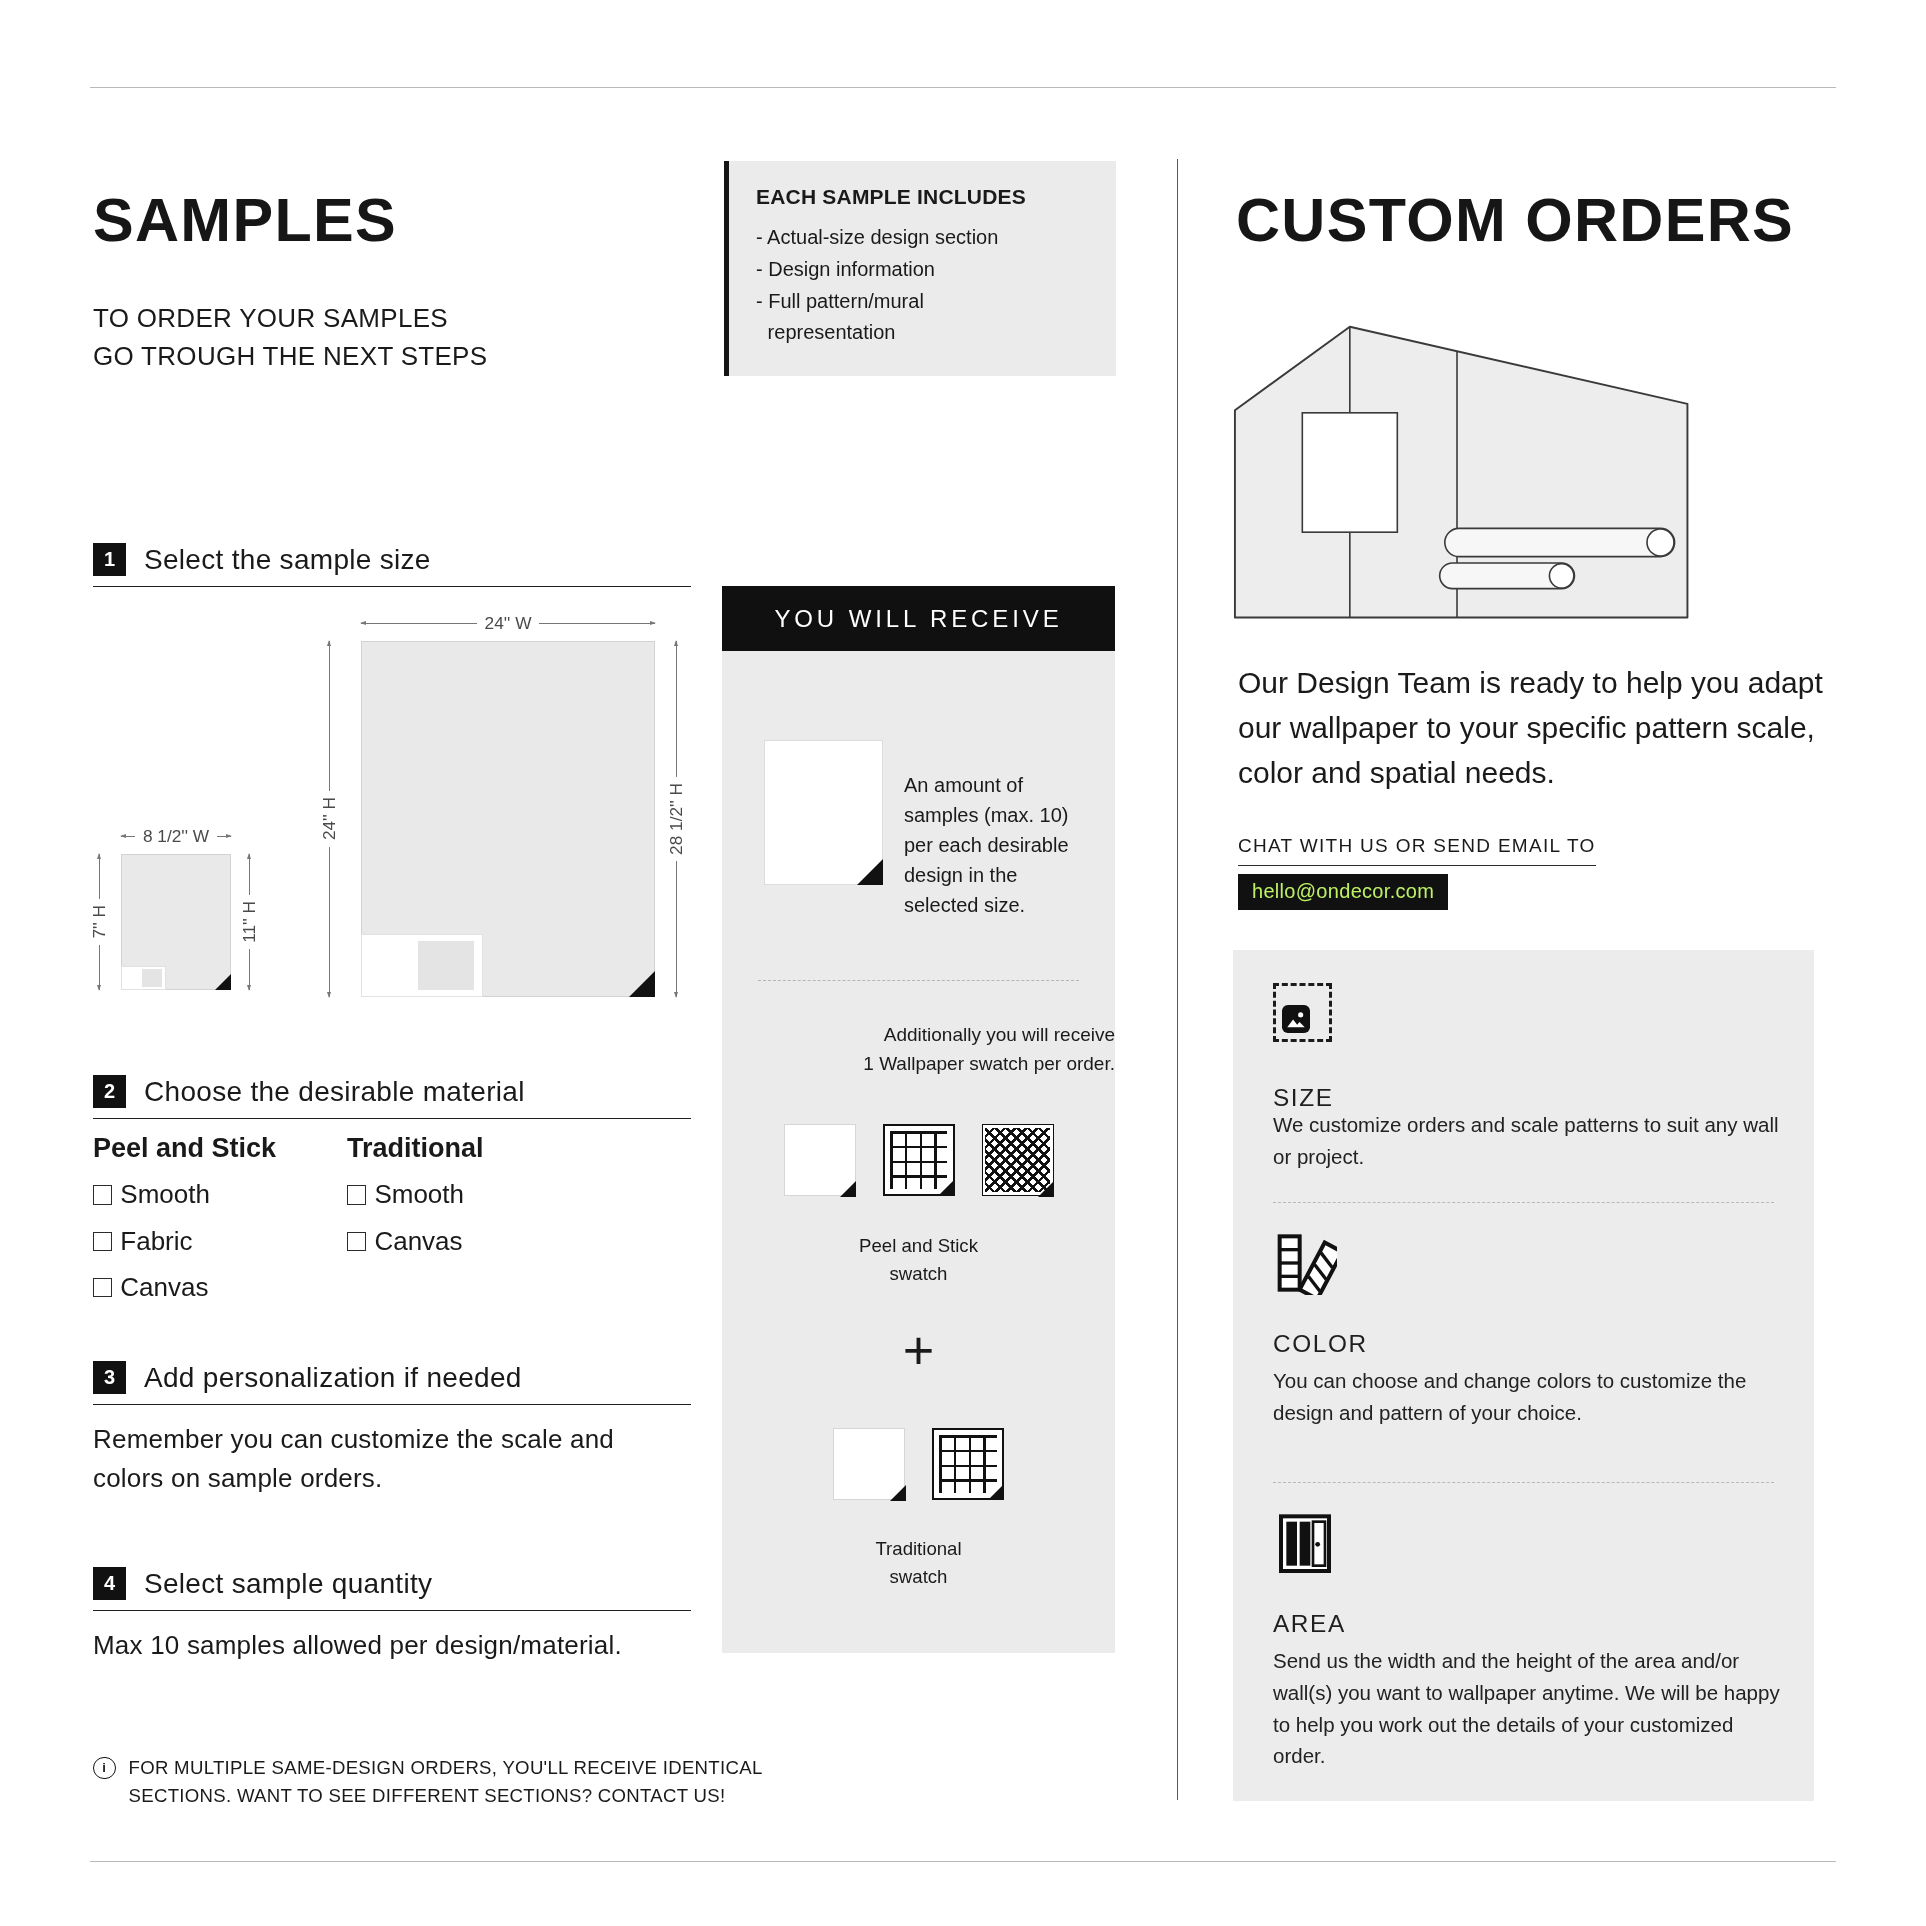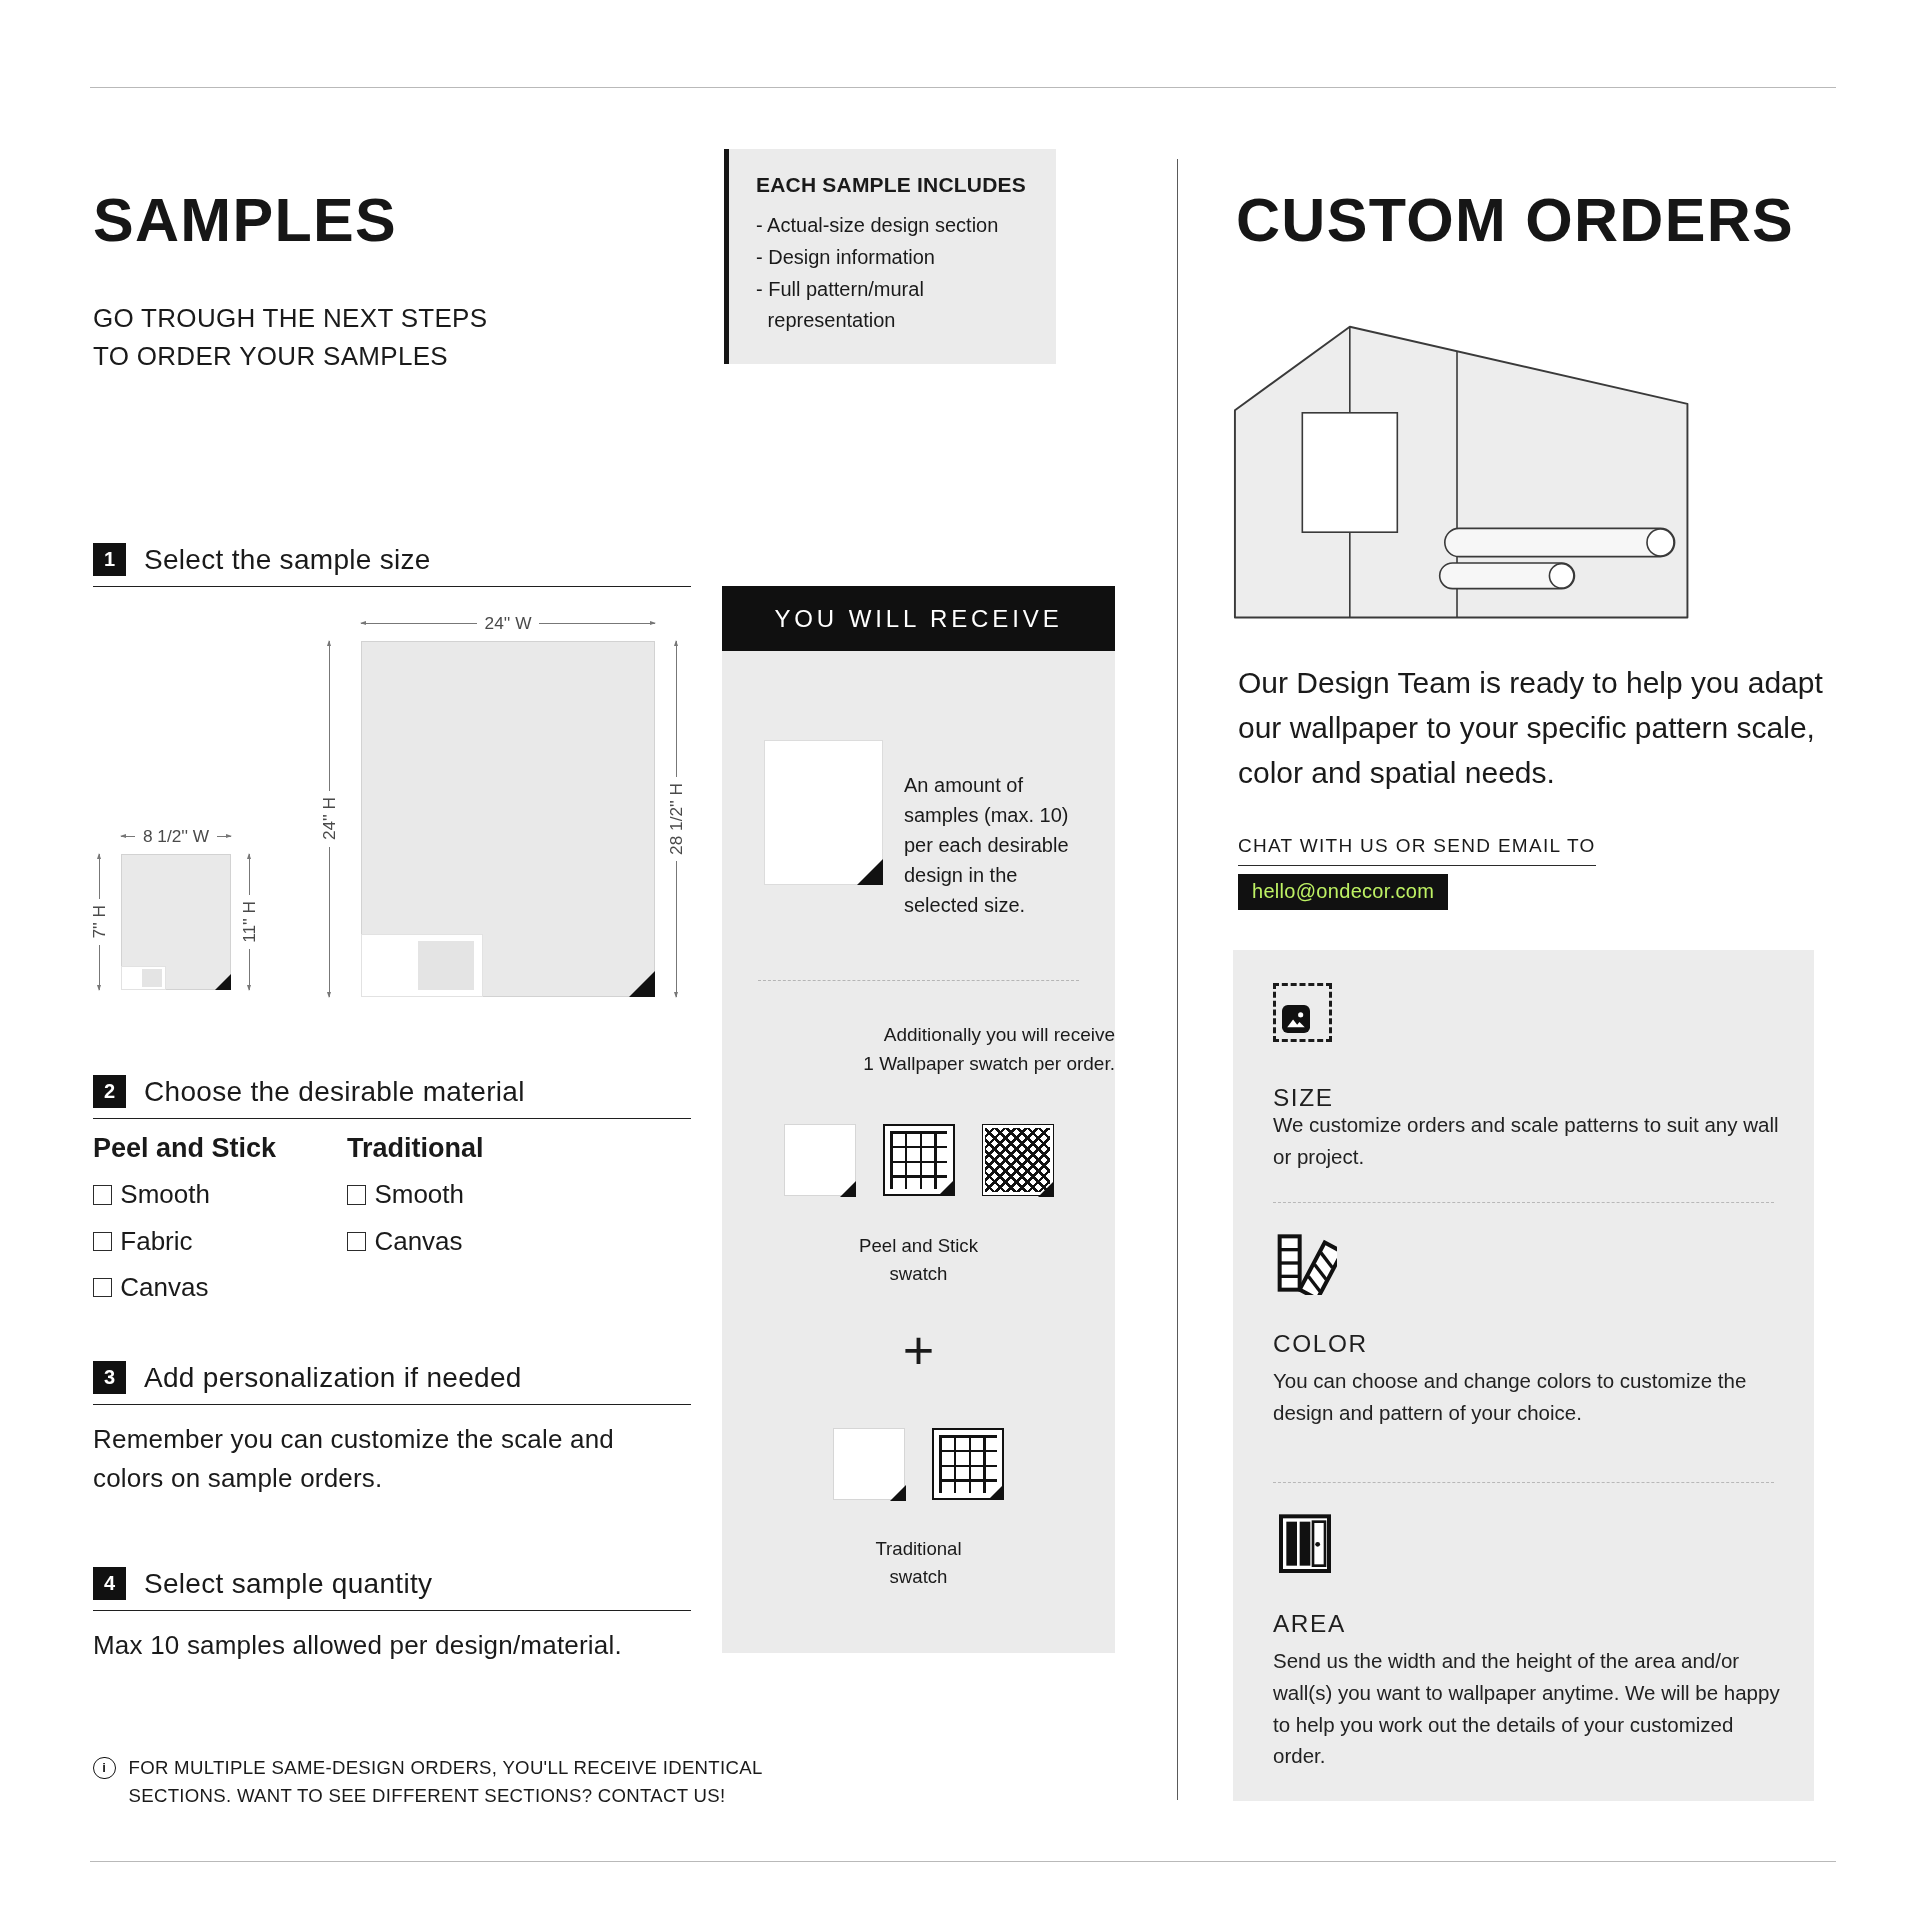--- a/index.html
+++ b/index.html
@@ -7,21 +7,21 @@
     position:relative; width:1926px; height:1926px; background:#ffffff;
     font-family:"Liberation Sans","DejaVu Sans",sans-serif; color:#1a1a1a; overflow:hidden;
   }
   .hr { position:absolute; left:90px; width:1746px; border-top:1.3px solid #b9b9b9; }
   .hr.top { top:87px; } .hr.bottom { top:1861px; }
   .vdiv { position:absolute; left:1177px; top:159px; height:1641px; width:0; border-left:1.3px solid #5a5a5a; }
 
   .big-title { position:absolute; font-size:61px; letter-spacing:1.3px; color:#161616; white-space:nowrap; }
   .intro { position:absolute; left:93px; top:300px; font-size:26px; line-height:1.45; letter-spacing:0.3px; }
 
-  .includes { position:absolute; left:724px; top:149px; width:332px; box-sizing:border-box;
+  .includes { position:absolute; left:724px; top:161px; width:392px; box-sizing:border-box;
     background:#ebebeb; border-left:5.8px solid #151515; padding:24.4px 19px 27px 27px; }
   .includes .t { font-size:21px; font-weight:700; margin-bottom:13px; letter-spacing:0.2px; }
   .includes .i { font-size:20px; line-height:1.58; }
   .includes .i.indent { padding-left:11.6px; }
 
   .step { position:absolute; left:93px; width:598px; border-bottom:1.9px solid #1f1f1f; padding-bottom:10.3px; }
   .step .row { display:flex; align-items:center; gap:18px; }
   .step .num { width:33px; height:33px; background:#111; color:#fff; display:flex; align-items:center;
     justify-content:center; font-size:20px; font-weight:700; flex:none; }
   .step .lab { font-size:28px; letter-spacing:0.3px; }
@@ -105,22 +105,22 @@
 
 <div class="page">
 
   <div class="hr top"></div>
   <div class="hr bottom"></div>
   <div class="vdiv"></div>
 
   <h1 class="big-title" style="left:93px; top:144px;">SAMPLES</h1>
 
   <div class="intro">
+    <div>TO ORDER YOUR SAMPLES</div>
     <div>GO TROUGH THE NEXT STEPS</div>
-    <div>TO ORDER YOUR SAMPLES</div>
   </div>
 
   <div class="includes">
     <div class="t">EACH SAMPLE INCLUDES</div>
     <div class="i">- Actual-size design section</div>
     <div class="i">- Design information</div>
     <div class="i">- Full pattern/mural</div>
     <div class="i indent">representation</div>
   </div>
 

